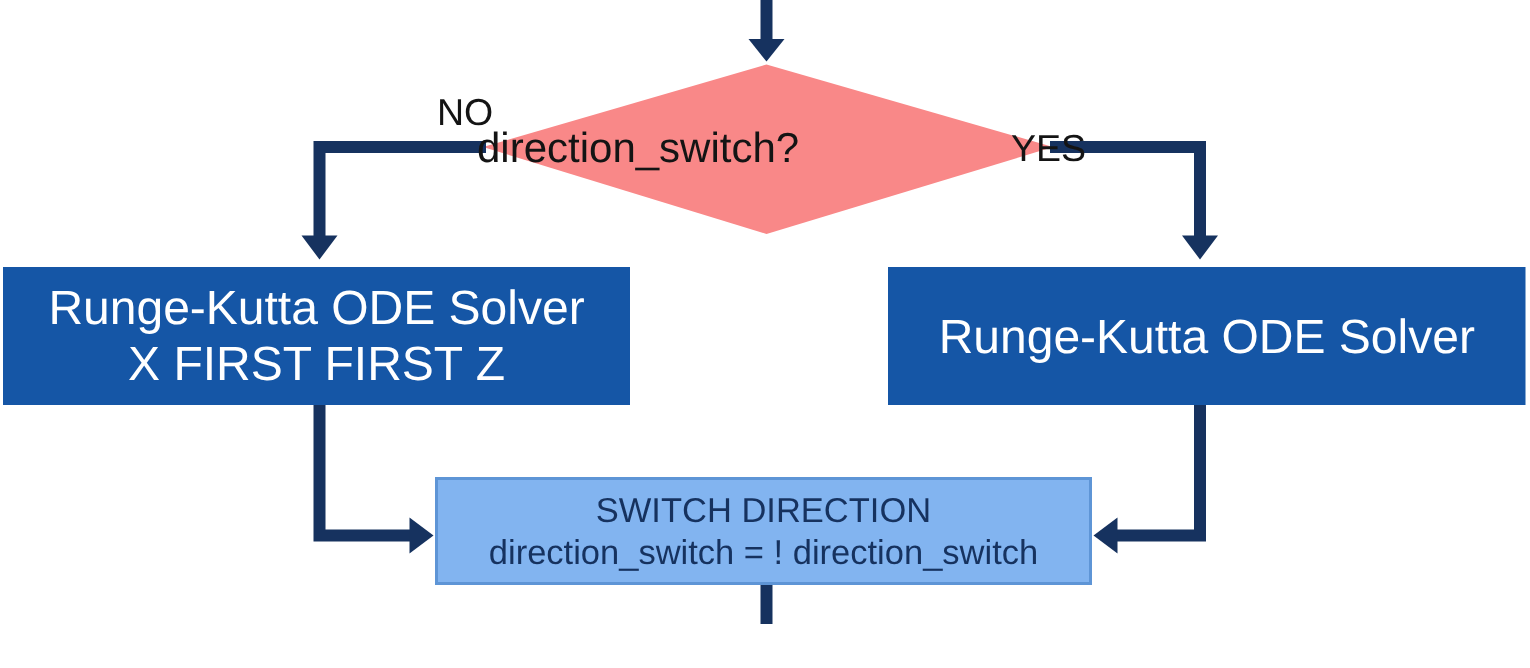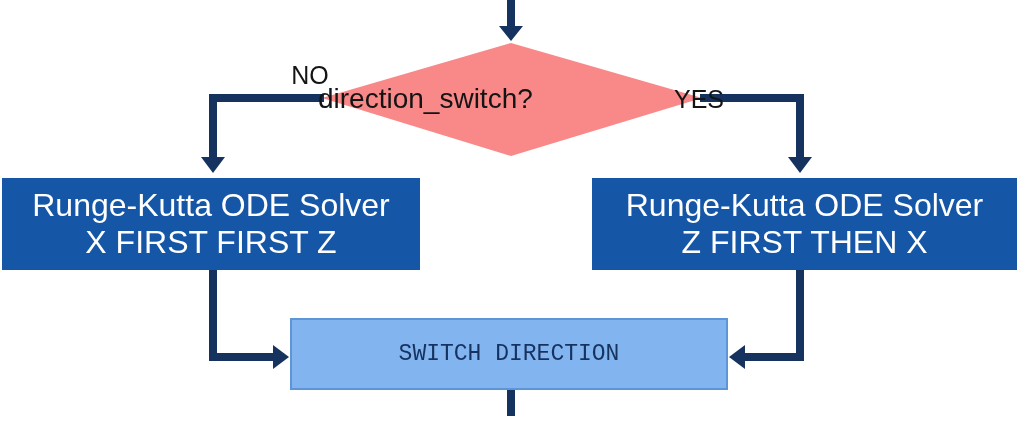--- a/index.html
+++ b/index.html
@@ -95,21 +95,20 @@
     border: 2px solid var(--switch-border);
     color: var(--switch-text);
     display: flex;
     flex-direction: column;
     align-items: center;
     justify-content: center;
     text-align: center;
     font-size: 23px;
     line-height: 28px;
     white-space: nowrap;
-    font-family: Liberation Mono, monospace;
   }
 </style>
 </head>
 <body>
 
 <div class="canvas">
 
   <svg class="connector-layer" width="1020" height="445" viewBox="0 0 1020 445">
 
     <path class="shaft" d="M511,0 L511,27"></path>
@@ -139,20 +138,20 @@
 
   <div class="decision-label">direction_switch?</div>
 
   <div class="solver-box left">
     <div>Runge-Kutta ODE Solver</div>
     <div>X FIRST FIRST Z</div>
   </div>
 
   <div class="solver-box right">
     <div>Runge-Kutta ODE Solver</div>
-    <div>Z FIRST THEN X</div>
   </div>
 
   <div class="switch-box">
     <div>SWITCH DIRECTION</div>
+    <div>direction_switch = ! direction_switch</div>
   </div>
 
 </div>
 
 </body></html>

